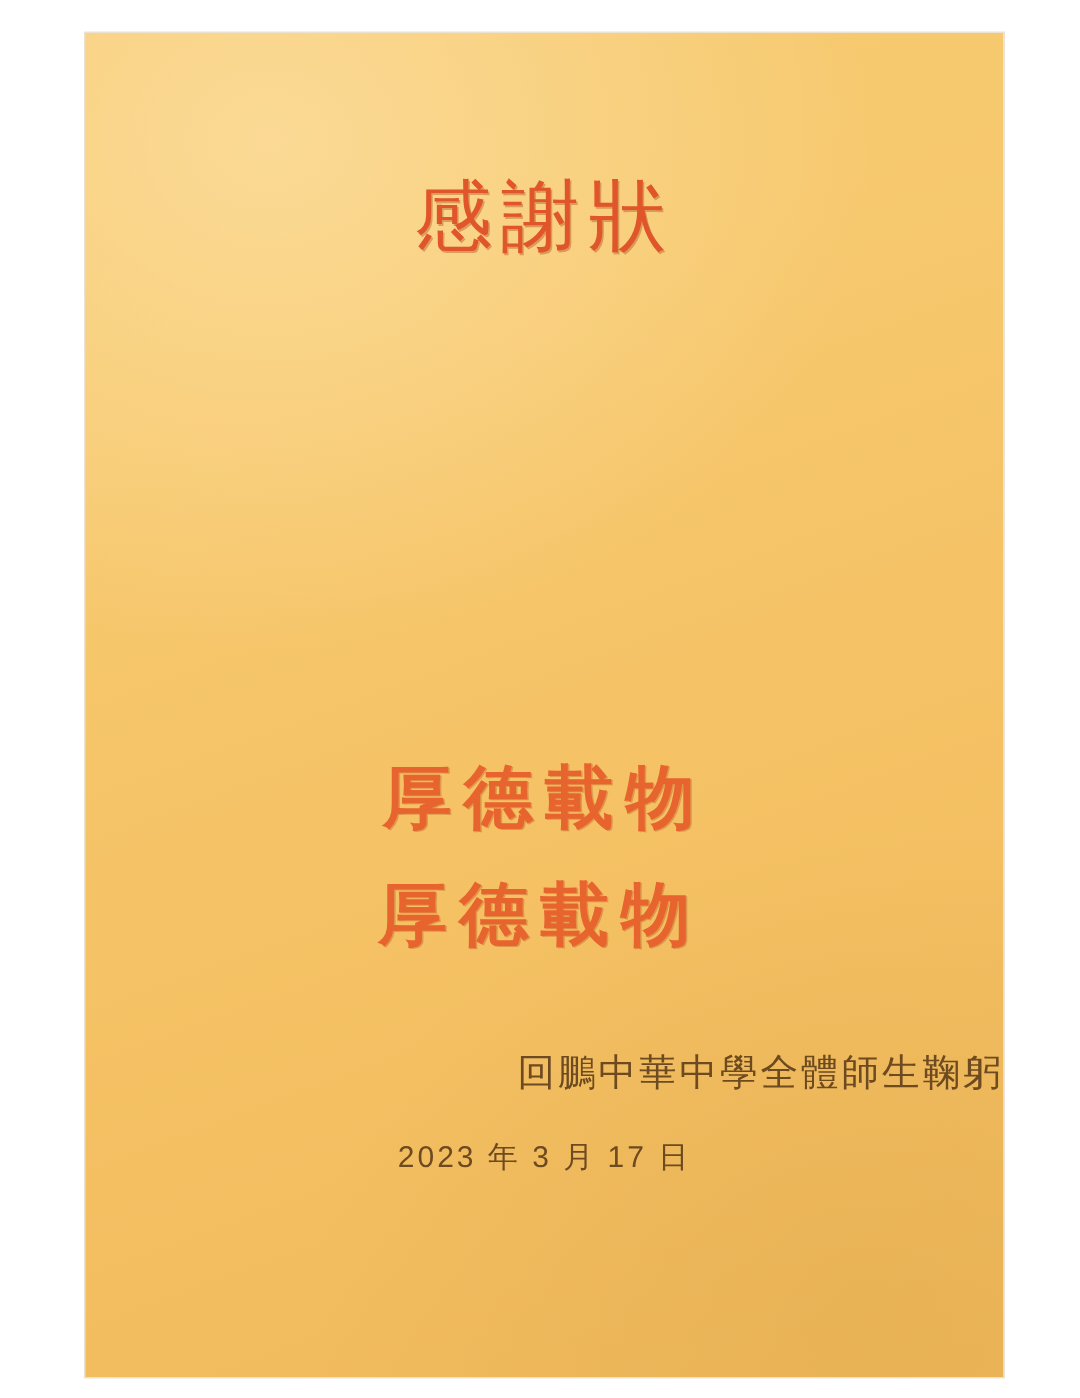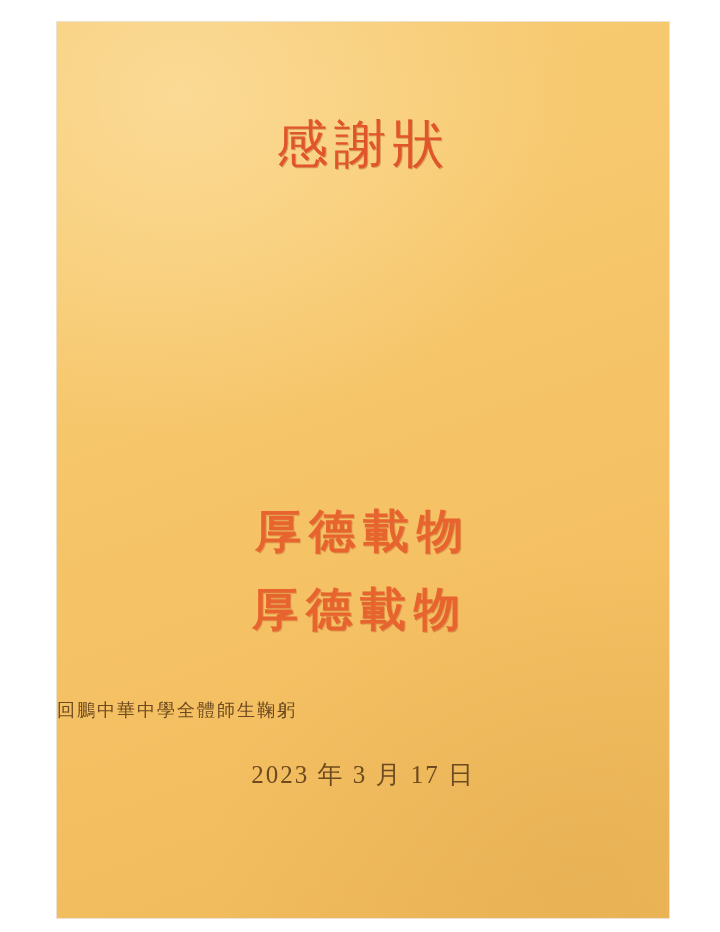--- a/index.html
+++ b/index.html
@@ -86,34 +86,34 @@
   }
   .cert-motto .line.second {
     margin-left: -6px;
   }
 
   .cert-signature {
     position: absolute;
     top: 676px;
     left: 0;
     width: 100%;
-    text-align: left;
+    text-align: right;
     font-family: Liberation Mono, monospace;
-    font-size: 18px;
+    font-size: 25px;
     color: #6d4a1f;
     letter-spacing: 2px;
   }
   .cert-date {
     position: absolute;
     top: 736px;
     left: 0;
     width: 100%;
     text-align: center;
-    font-family: Liberation Serif, serif;
-    font-size: 25px;
+    font-family: Liberation Sans, sans-serif;
+    font-size: 20px;
     color: #6d4a1f;
     letter-spacing: 2px;
   }
 </style>
 </head>
 <body>
 
 <div class="certificate">
   <div class="cert-inner">
     <div class="cert-sheen"></div>

